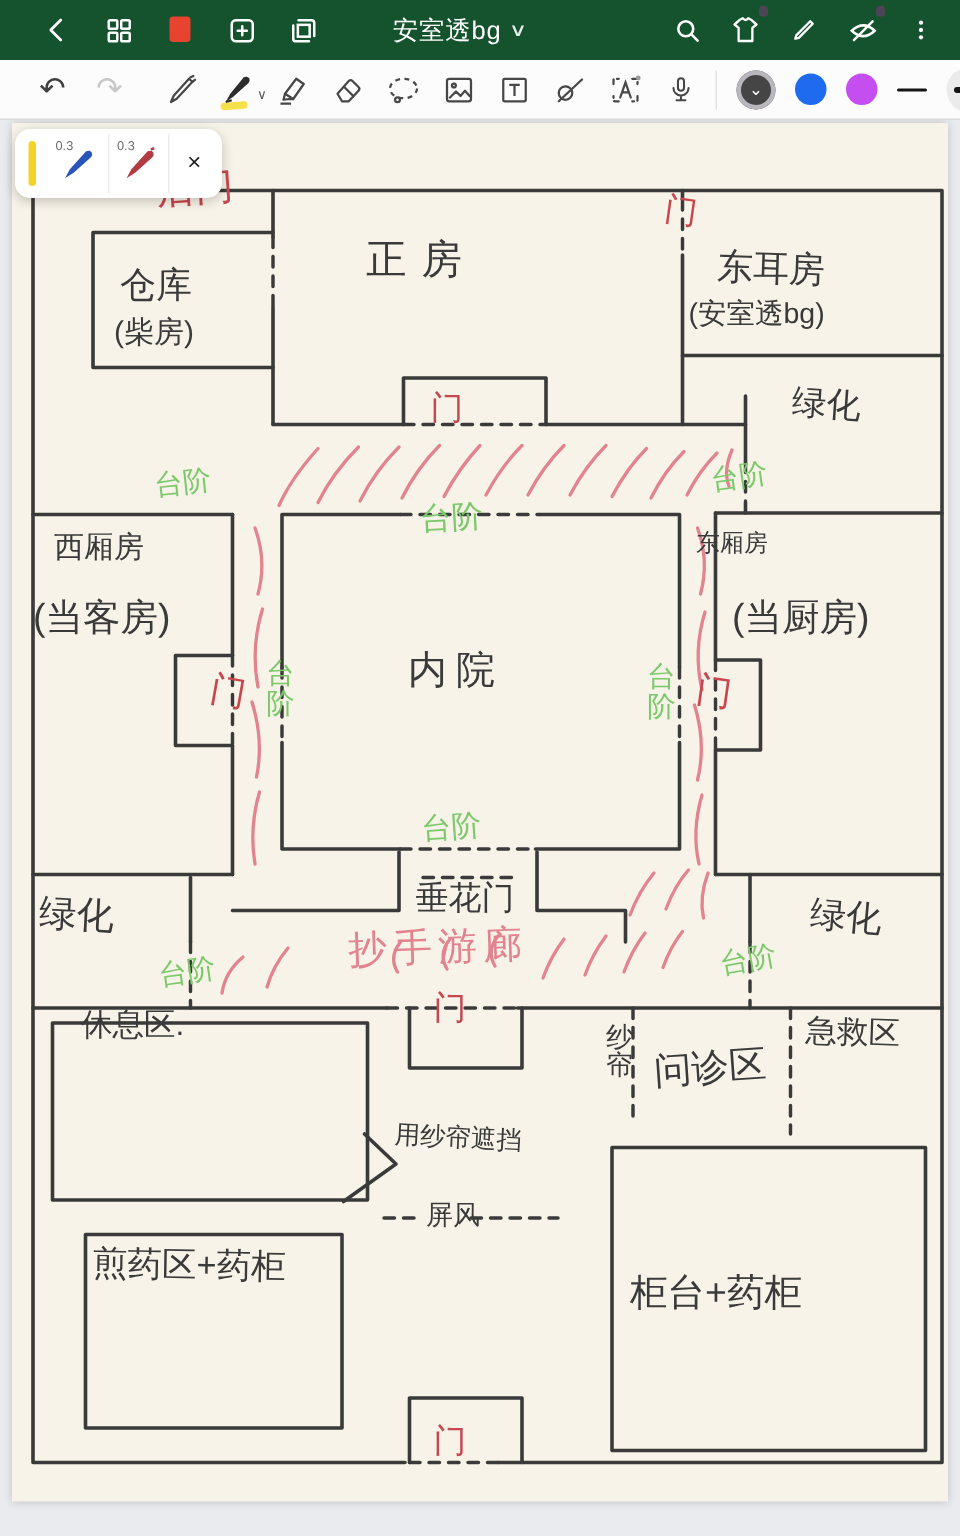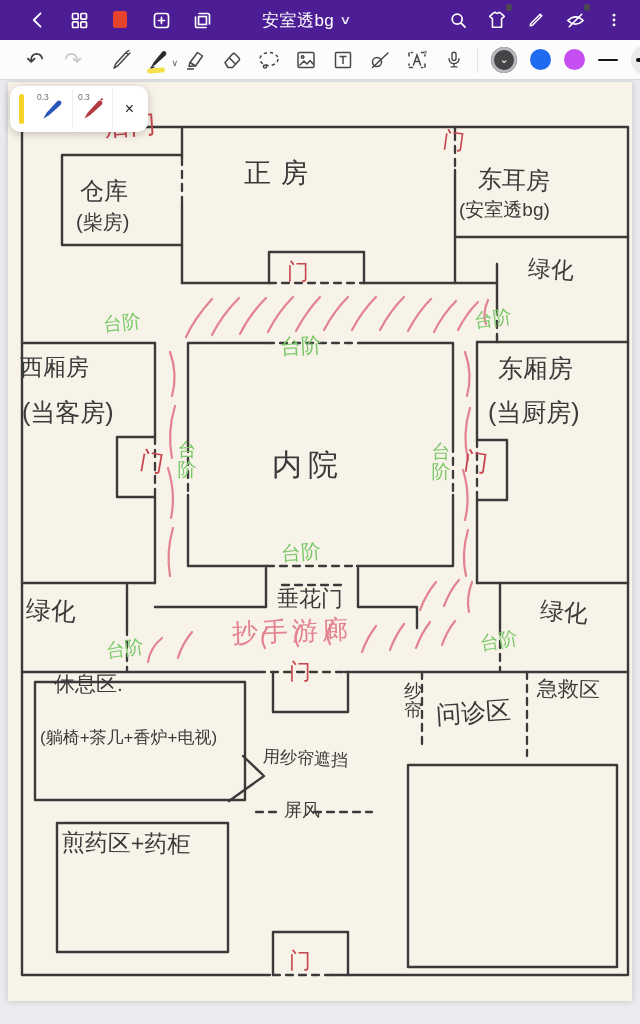--- a/index.html
+++ b/index.html
@@ -2,21 +2,21 @@
 <html><head>
 <meta charset="utf-8">
 <style>
   * { margin:0; padding:0; box-sizing:border-box; }
   html,body { width:640px; height:1024px; overflow:hidden;
     font-family:"Liberation Sans", sans-serif; background:#e9ebee; }
   .stage { position:relative; width:640px; height:1024px; }
 
   
   .appbar { position:absolute; left:0; top:0; width:640px; height:40px;
-    background:#4c1d95; display:flex; align-items:center; z-index:30; }
+    background:#14532d; display:flex; align-items:center; z-index:30; }
   .ab-left { display:flex; align-items:center; gap:17px; padding-left:26px; }
   .ab-right { display:flex; align-items:center; gap:15px; position:absolute; right:14px; top:0; height:40px; }
   .ab-ic { width:24px; height:24px; display:flex; align-items:center; justify-content:center; position:relative; cursor:pointer; }
   .ab-ic svg { display:block; }
   .title-wrap { position:absolute; left:calc(50% - 14px); top:0; height:40px; transform:translateX(-50%);
     display:flex; align-items:center; gap:7px; color:#ffffff; }
   .title-wrap .t { font-size:17px; letter-spacing:0.5px; }
   .title-wrap .chev { font-size:12px; opacity:.9; transform:scaleX(1.4); }
   .badge { position:absolute; top:-4px; right:-3px; width:6px; height:7px;
     background:#4c4556; border-radius:2px; }
@@ -329,45 +329,45 @@
   <div class="lbl ink-red" style="left:443px;top:128px;font-size:22px;transform:rotate(8deg)">门</div>
   <div class="lbl" style="left:478px;top:166px;font-size:24px;transform:rotate(2deg)">东耳房</div>
   <div class="lbl" style="left:459px;top:199px;font-size:19px">(安室透bg)</div>
   <div class="lbl" style="left:80px;top:177px;font-size:24px">仓库</div>
   <div class="lbl" style="left:76px;top:211px;font-size:20px">(柴房)</div>
   <div class="lbl" style="left:528px;top:256px;font-size:23px;transform:rotate(4deg)">绿化</div>
   <div class="lbl ink-red" style="left:287px;top:259px;font-size:22px">门</div>
   <div class="lbl ink-green" style="left:103px;top:312px;font-size:19px;transform:rotate(-6deg)">台阶</div>
   <div class="lbl ink-green" style="left:280px;top:334px;font-size:21px;transform:rotate(-3deg)">台阶</div>
   <div class="lbl ink-green" style="left:474px;top:308px;font-size:19px;transform:rotate(-8deg)">台阶</div>
-  <div class="lbl" style="left:20px;top:354px;font-size:23px">西厢房</div>
+  <div class="lbl" style="left:36px;top:354px;font-size:20px">西厢房</div>
   <div class="lbl" style="left:22px;top:398px;font-size:25px">(当客房)</div>
-  <div class="lbl" style="left:272px;top:448px;font-size:30px;letter-spacing:6px">内院</div>
-  <div class="lbl" style="left:498px;top:354px;font-size:25px">东厢房</div>
+  <div class="lbl" style="left:272px;top:432px;font-size:26px;letter-spacing:6px">内院</div>
+  <div class="lbl" style="left:464px;top:354px;font-size:16px">东厢房</div>
   <div class="lbl" style="left:488px;top:398px;font-size:25px">(当厨房)</div>
   <div class="lbl ink-red" style="left:140px;top:448px;font-size:24px;transform:rotate(10deg)">门</div>
   <div class="lbl ink-green vtext" style="left:176px;top:440px;font-size:19px">台阶</div>
   <div class="lbl ink-green vtext" style="left:430px;top:442px;font-size:19px">台阶</div>
   <div class="lbl ink-red" style="left:464px;top:448px;font-size:24px;transform:rotate(8deg)">门</div>
   <div class="lbl ink-green" style="left:281px;top:541px;font-size:20px;transform:rotate(-4deg)">台阶</div>
   <div class="lbl" style="left:277px;top:586px;font-size:22px">垂花门</div>
   <div class="lbl" style="left:26px;top:596px;font-size:25px;transform:rotate(3deg)">绿化</div>
   <div class="lbl ink-green" style="left:106px;top:638px;font-size:19px;transform:rotate(-8deg)">台阶</div>
   <div class="lbl ink-pink" style="left:232px;top:617px;font-size:26px;letter-spacing:4px;transform:rotate(-2deg)">抄手游廊</div>
   <div class="lbl ink-red" style="left:289px;top:659px;font-size:22px">门</div>
   <div class="lbl ink-green" style="left:480px;top:630px;font-size:19px;transform:rotate(-10deg)">台阶</div>
   <div class="lbl" style="left:540px;top:598px;font-size:24px;transform:rotate(5deg)">绿化</div>
   <div class="lbl" style="left:54px;top:672px;font-size:21px">休息区.</div>
-  <div class="lbl" style="left:40px;top:728px;font-size:17px">(躺椅+茶几+香炉+电视)</div>
   <div class="lbl" style="left:263px;top:749px;font-size:17px;transform:rotate(3deg)">用纱帘遮挡</div>
   <div class="lbl" style="left:284px;top:800px;font-size:18px">屏风</div>
   <div class="lbl vtext" style="left:402px;top:682px;font-size:18px">纱帘</div>
   <div class="lbl" style="left:436px;top:698px;font-size:25px;transform:rotate(-4deg)">问诊区</div>
   <div class="lbl" style="left:537px;top:677px;font-size:21px;transform:rotate(2deg)">急救区</div>
   <div class="lbl" style="left:62px;top:830px;font-size:23px;transform:rotate(1deg)">煎药区+药柜</div>
+  <div class="lbl" style="left:420px;top:848px;font-size:25px">柜台+药柜</div>
   <div class="lbl ink-red" style="left:289px;top:948px;font-size:22px">门</div>
 
   <div class="popup">
     <span class="pp-ybar"></span>
     <div class="pp-cell" style="border-left:none">
       <span class="pp-size">0.3</span>
       <svg width="26" height="26" viewBox="0 0 24 24">
         <path d="M4 21 L7 15.5 L17 4.5 Q19 3.5 20.3 5 Q21.3 6.8 19.8 8.3 L9.5 17.5 Z" fill="#2a55b8"></path>
       </svg>
     </div>

